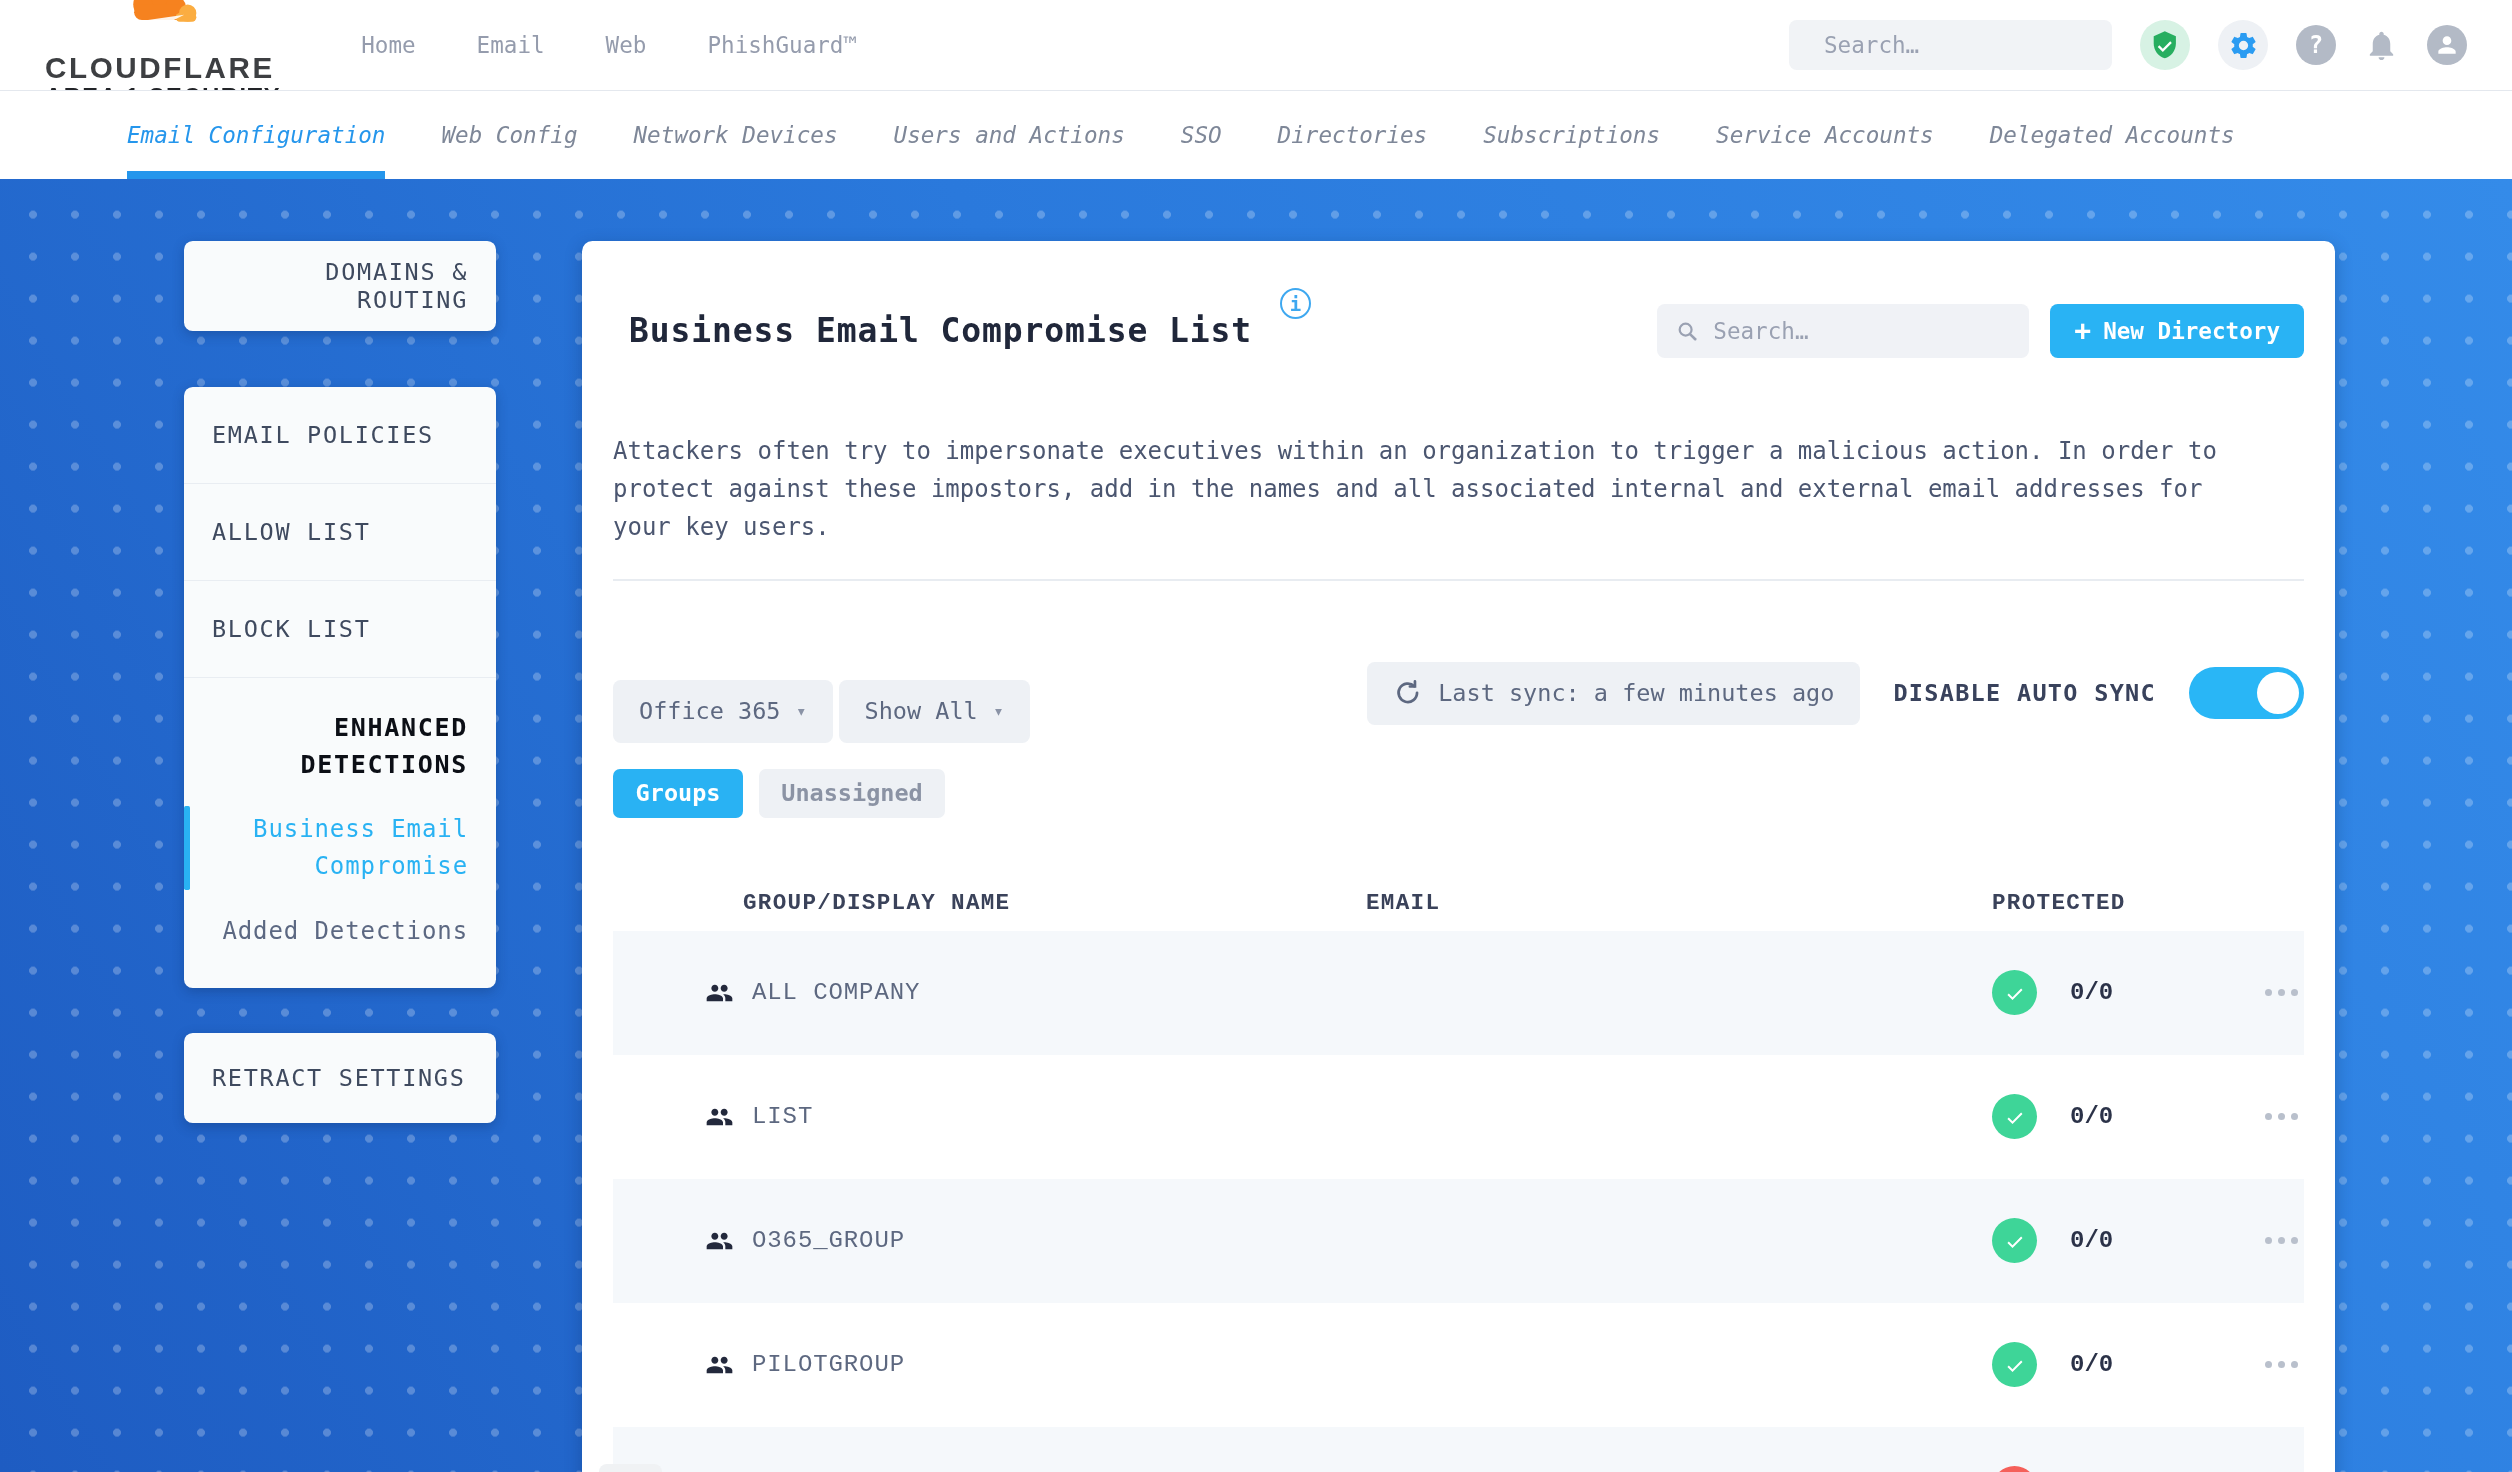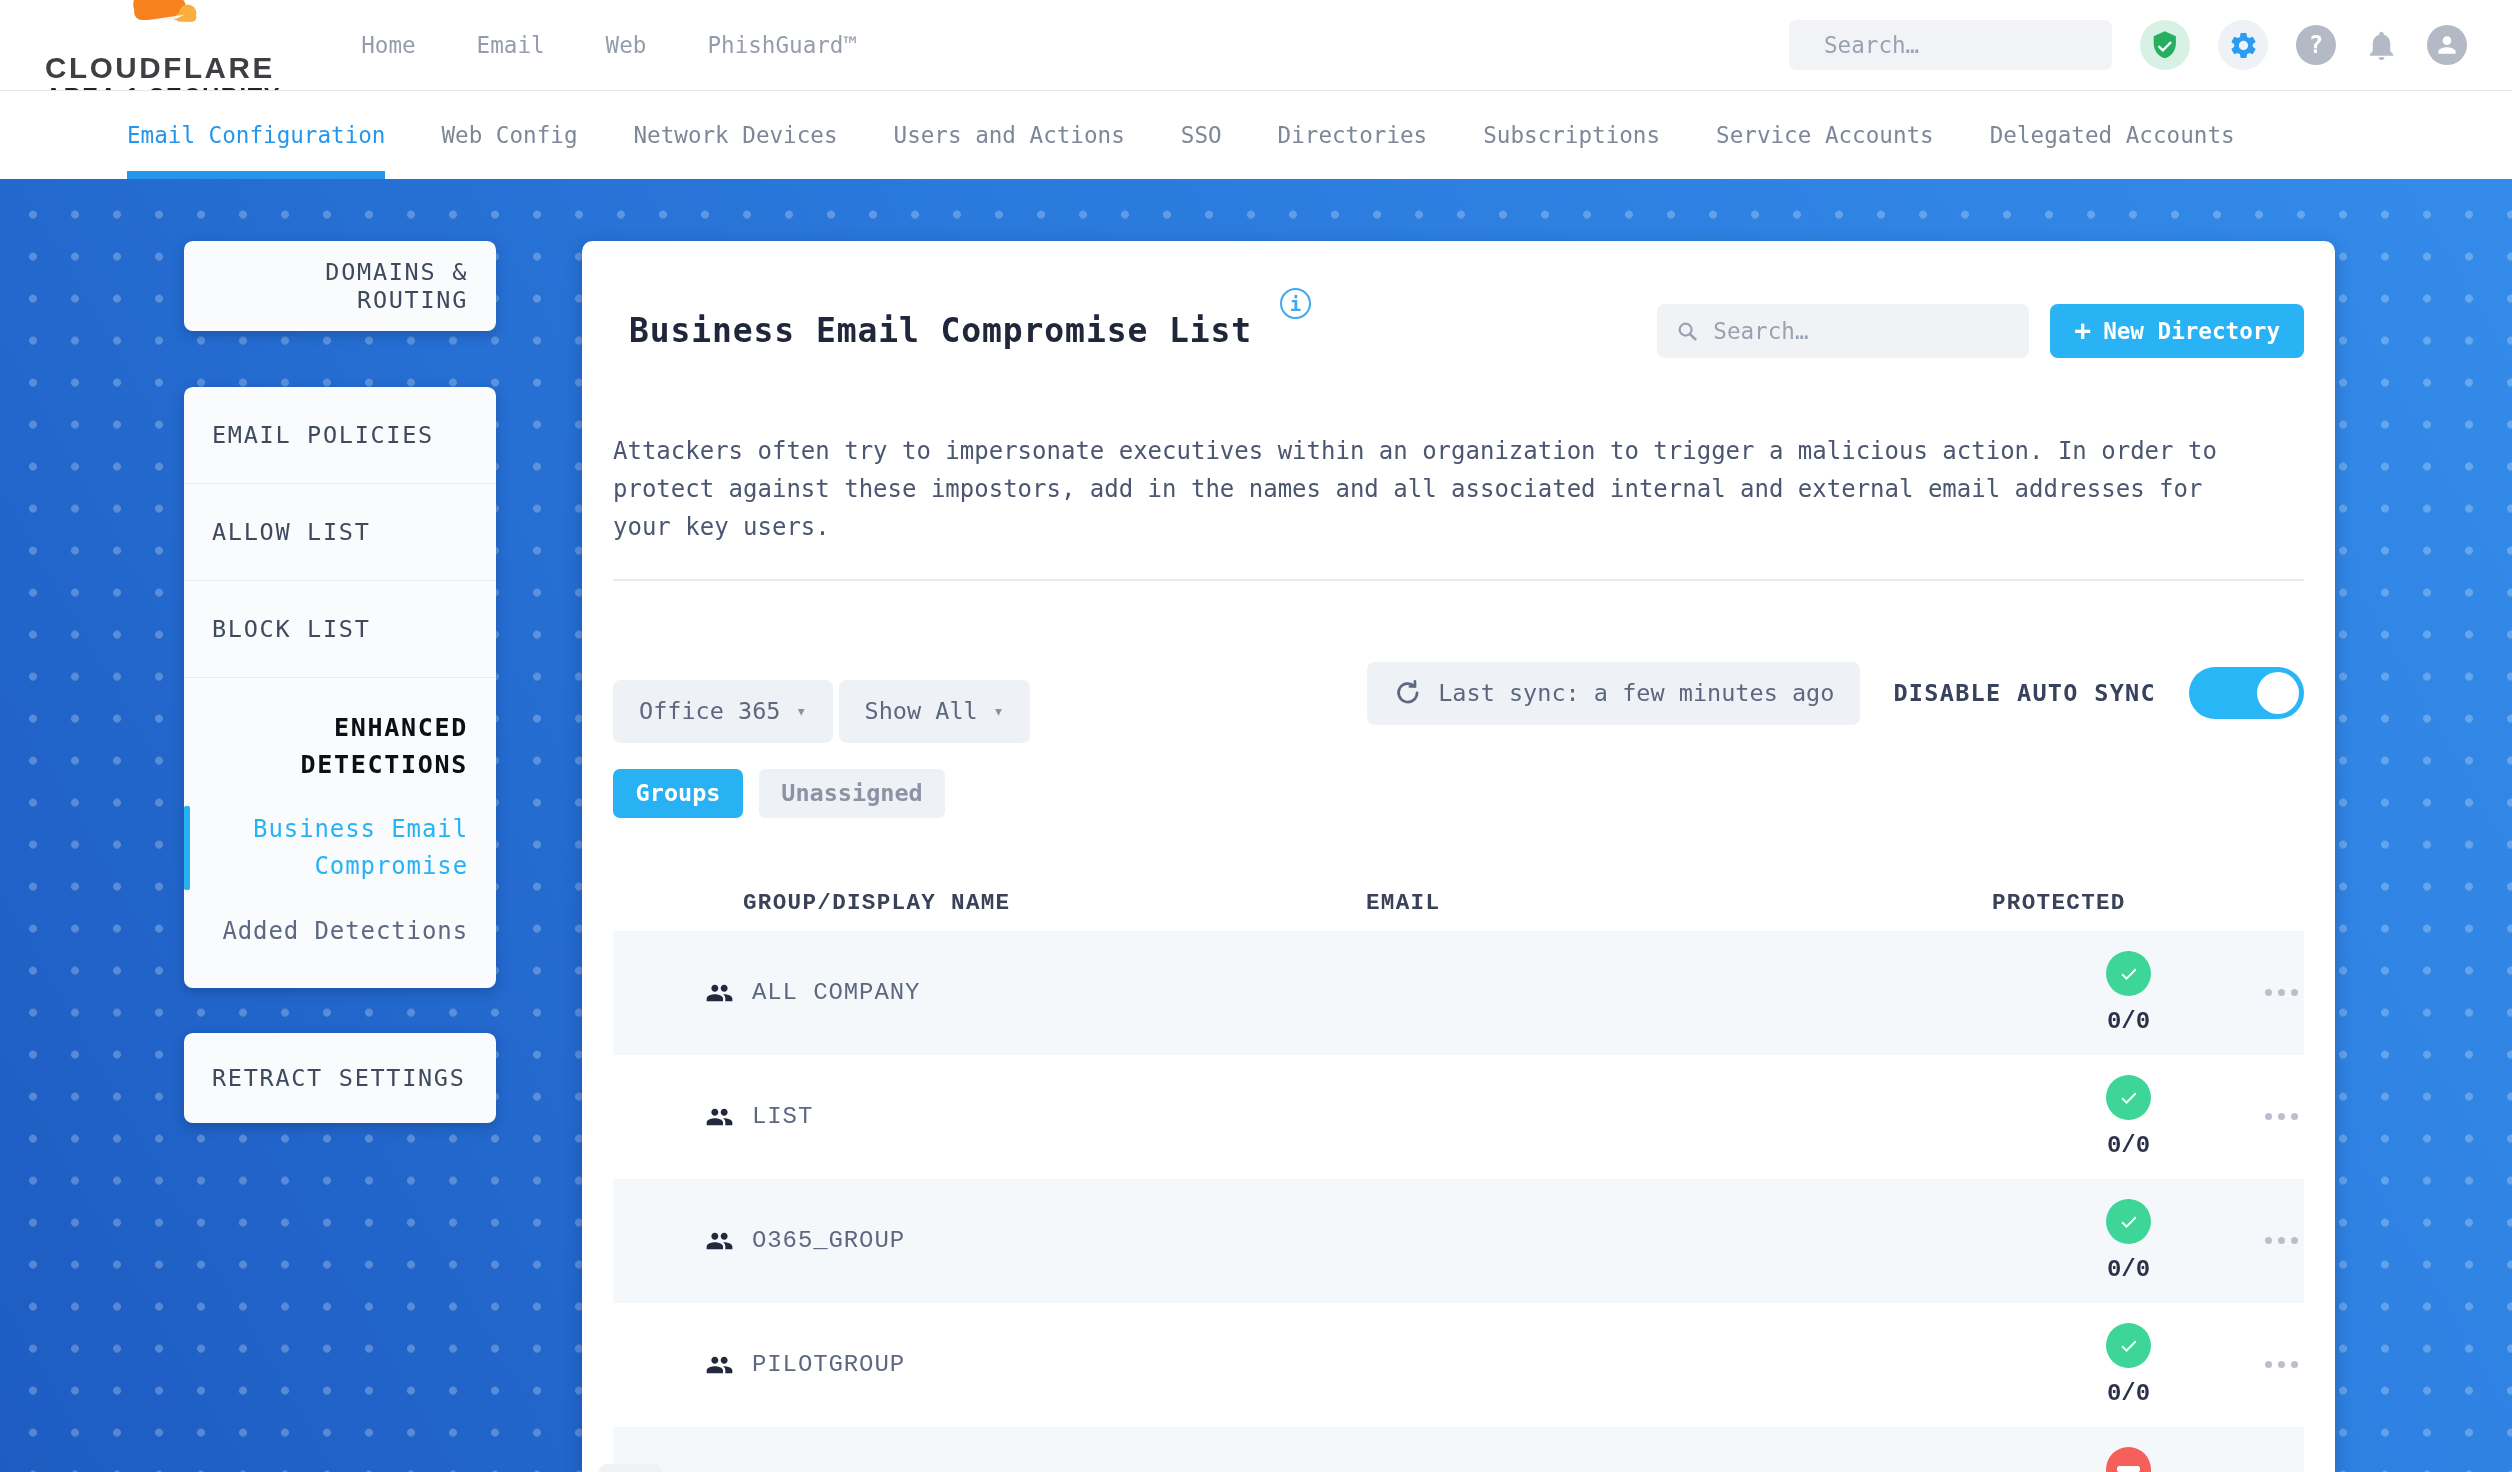--- a/index.html
+++ b/index.html
@@ -32,21 +32,21 @@
   .top-search input::placeholder{color:#9aa1b2;}
   .icon-badge{width:50px;height:50px;border-radius:50%;display:flex;align-items:center;justify-content:center;cursor:pointer;}
   .badge-green{background:#d7f2e4;}
   .badge-grey{background:#eef1f5;}
   .icon-plain{display:flex;align-items:center;justify-content:center;cursor:pointer;}
   .circle-grey{width:40px;height:40px;border-radius:50%;background:#b3bac6;display:flex;align-items:center;justify-content:center;}
   .q-glyph{color:#ffffff;font-size:24px;font-weight:700;}
   
   .subnav{
     position:absolute;left:0;top:90px;width:2512px;height:89px;background:#ffffff;
-    border-top:0.9px solid #e4e8ee;display:flex;align-items:stretch;padding-left:127px;box-sizing:border-box;gap:56px;z-index:5;
+    border-top:0.9px solid #e4e8ee;display:flex;align-items:stretch;padding-left:127px;box-sizing:border-box;gap:56px;z-index:5;font-style:italic;
   }
   .subnav-item{
     position:relative;display:flex;align-items:center;font-size:22.6px;color:#7e8798;cursor:pointer;white-space:nowrap;
   }
   .subnav-item.active{color:#2596ec;}
   .subnav-item.active::after{
     content:"";position:absolute;left:0;right:0;bottom:0;height:7.8px;background:#2596ec;
   }
   
   .stage{
@@ -146,21 +146,21 @@
   .trow.alt{background:#f5f8fb;}
   .cell-exp{display:flex;align-items:center;}
   .expander{
     width:63px;height:50px;margin-left:-14px;background:#f0f2f4;border:none;border-radius:7.8px;
     display:flex;align-items:center;justify-content:center;font-family:inherit;
     font-size:29.6px;color:#3a425a;cursor:pointer;
   }
   .cell-icon{display:flex;align-items:center;}
   .cell-name{font-size:24px;color:#5d6880;letter-spacing:0.9px;}
   .cell-email{font-size:24px;color:#5d6880;}
-  .cell-prot{display:flex;align-items:center;gap:12px;padding-left:14px;flex-direction:column;}
+  .cell-prot{display:flex;align-items:center;gap:33px;padding-left:14px;}
   .status-circle{width:45px;height:45px;border-radius:50%;display:flex;align-items:center;justify-content:center;flex:none;}
   .status-circle.green{background:#3ed598;}
   .status-circle.red{background:#f5605a;}
   .minus-bar{width:22.6px;height:6px;border-radius:2.6px;background:#ffffff;}
   .prot-count{font-size:24px;font-weight:600;color:#2b3248;}
   .cell-menu{display:flex;gap:6px;align-items:center;cursor:pointer;}
   .dot{width:7px;height:7px;border-radius:50%;background:#b9c0cc;}
 </style>
 </head>
 <body>

